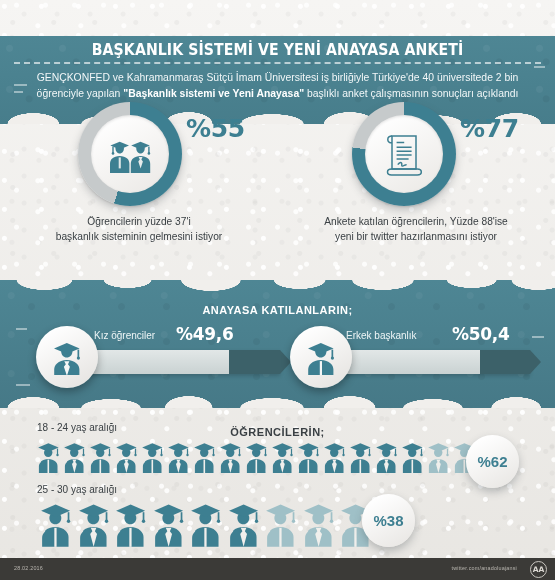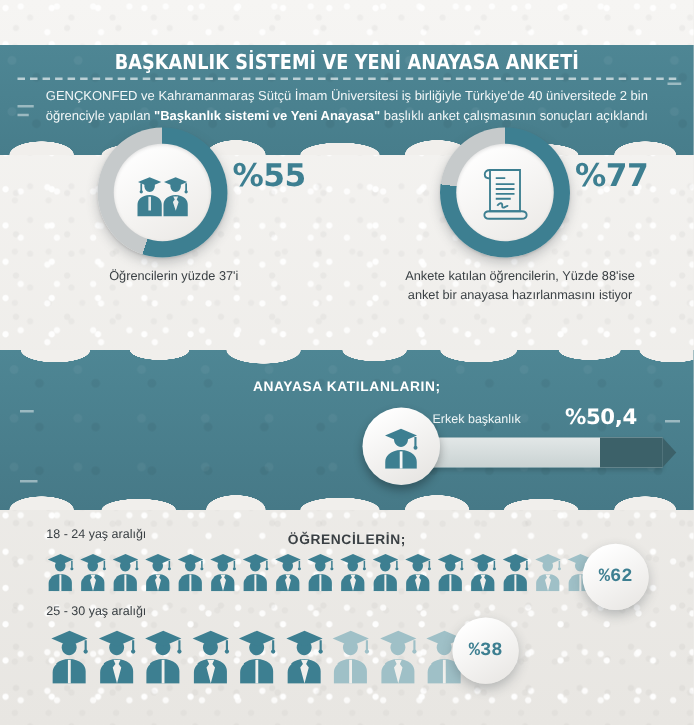--- a/index.html
+++ b/index.html
@@ -96,21 +96,20 @@
     border-radius:50%;
     background:linear-gradient(150deg,#ffffff 10%,#eceae7 92%);
     box-shadow:inset 0 1px 3px rgba(0,0,0,.13);
     display:flex; align-items:center; justify-content:center;
   }
   .pct-big {
     position:absolute; top:26px;
     color:#3d7f91; font-size:25px; font-weight:bold;
     font-family:"DejaVu Sans", sans-serif;
     letter-spacing:-.4px;
-    margin-top:12px;
   }
   .stat.left  .pct-big { left:186px; }
   .stat.right .pct-big { left:183px; }
 
   .stat-caption {
     position:absolute; left:8px; top:126px; width:262px;
     text-align:center; color:#3a4044;
     font-size:10.2px; line-height:15px;
   }
 
@@ -188,21 +187,21 @@
   .age-label {
     position:absolute; color:#3a4044; font-size:10px;
   }
   .pictos { position:absolute; display:flex; }
   .picto { width:25px; height:33px; margin-right:1px; }
   .age-badge {
     position:absolute; border-radius:50%;
     background:linear-gradient(150deg,#ffffff 14%,#e8e6e3 96%);
     box-shadow:0 4px 9px rgba(60,70,75,.3);
     display:flex; align-items:center; justify-content:center;
-    color:#3d7f91; font-weight:bold; font-family:Liberation Mono, monospace;
+    color:#3d7f91; font-weight:bold; font-family:Liberation Sans, sans-serif;
   }
 
   
   .footer {
     position:absolute; left:0; bottom:0; width:555px; height:22px;
     background:#3b3a37;
   }
   .footer-date {
     position:absolute; left:14px; top:7px;
     color:#b9b6b0; font-size:5.4px; letter-spacing:.2px;
@@ -258,20 +257,21 @@
               <path d="M27.2 11.6l9.3-3.9 9.3 3.9-9.3 3.9z"></path>
               <rect x="44.2" y="12.6" width="1.4" height="6.2"></rect>
               <circle cx="44.9" cy="19.4" r="1.3"></circle>
             </g>
           </svg>
         </div>
       </div>
       <div class="pct-big">%55</div>
       <div class="stat-caption">
         <div>Öğrencilerin yüzde 37'i</div>
+        <div>başkanlık sisteminin gelmesini istiyor</div>
       </div>
     </div>
 
     <div class="stat right">
       <div class="donut-wrap">
         <div class="donut" id="donut1" style="background: conic-gradient(rgb(61, 127, 145) 0deg, rgb(61, 127, 145) 277.2deg, rgb(198, 202, 203) 277.2deg, rgb(198, 202, 203) 360deg);"></div>
         <div class="donut-inner">
           <svg width="44" height="48" viewBox="0 0 44 48">
             <g fill="none" stroke="#3d7f91" stroke-width="1.5">
               <path d="M10 6h24v33H10z"></path>
@@ -279,32 +279,51 @@
               <path d="M9.5 39c-2.4 0-4 1.2-4 3s1.6 3 4 3h25.8c2.4 0 4-1.2 4-3s-1.6-3-4-3H9.5z"></path>
               <path d="M14.6 12.5h7.6M14.6 17.3h15M14.6 21.2h15M14.6 25.1h15M14.6 29h12"></path>
               <path d="M15.8 34.6c1.6-2.2 3.1-2.5 3.8-1.4.7 1.1-.6 2.6.7 2.9 1.3.3 2.6-1.6 4.3-1.4"></path>
             </g>
           </svg>
         </div>
       </div>
       <div class="pct-big">%77</div>
       <div class="stat-caption">
         <div>Ankete katılan öğrencilerin, Yüzde 88'ise</div>
-        <div>anket bir anayasa hazırlanmasını istiyor</div>
+        <div>yeni bir twitter hazırlanmasını istiyor</div>
       </div>
     </div>
   </div>
 
   <div class="sec-gender">
     <div class="torn-top"></div>
     <div class="tick" style="left:16px;top:48px;width:11px;height:1.6px;"></div>
     <div class="tick" style="left:16px;top:104px;width:14px;height:1.6px;"></div>
     <div class="tick" style="left:532px;top:56px;width:12px;height:1.6px;"></div>
     <div class="sec-head" style="top:24px;">ANAYASA KATILANLARIN;</div>
 
+    <div class="gender-group g1">
+      <div class="g-label">Kız öğrenciler</div>
+      <div class="g-pct">%49,6</div>
+      <div class="g-bar">
+        <div class="g-fill" id="gfill0" style="width: 25.792%;"></div>
+      </div>
+      <div class="g-avatar">
+        <svg width="34" height="36" viewBox="0 0 34 36">
+          <g fill="#3d7f91">
+            <path d="M11.2 12.4c0-3 2.3-5.2 5.6-5.2s5.6 2.2 5.6 5.2c0 3.3-2.4 6.1-5.6 6.1s-5.6-2.8-5.6-6.1z"></path>
+            <path d="M7 24.4c2.3-2.1 5.7-3.4 9.8-3.4s7.5 1.3 9.8 3.4c1.9 1.7 2.8 3.8 2.8 6.2V36H4.2v-5.4c0-2.4.9-4.5 2.8-6.2z"></path>
+            <path d="M14.3 22.2h5.1l-1.4 3 1.9 2.6-3 9.1-3-9.1 1.9-2.6z" fill="#f4f6f6"></path>
+            <path d="M4 9.4L16.8 4l12.8 5.4-12.8 5.4z"></path>
+            <rect x="27.5" y="10.6" width="1.7" height="7.6"></rect>
+            <circle cx="28.4" cy="19.1" r="1.6"></circle>
+          </g>
+        </svg>
+      </div>
+    </div>
 
     <div class="gender-group g2">
       <div class="g-label">Erkek başkanlık</div>
       <div class="g-pct">%50,4</div>
       <div class="g-bar">
         <div class="g-fill" id="gfill1" style="width: 26.208%;"></div>
       </div>
       <div class="g-avatar">
         <svg width="34" height="36" viewBox="0 0 34 36">
           <g fill="#3d7f91">
@@ -602,14 +621,19 @@
                 <path d="M2.2 7.6L12.4 3.2l10.2 4.4-10.2 4.4z"></path>
                 <rect x="20.9" y="8.6" width="1.2" height="5.6"></rect>
                 <circle cx="21.5" cy="15" r="1.2"></circle>
               </g>
             </svg></div>
         </div>
       <div class="age-badge" style="left:362px;top:10px;width:53px;height:53px;font-size:15px;">%38</div>
     </div>
   </div>
 
+  <div class="footer">
+    <div class="footer-date">28.02.2016</div>
+    <div class="footer-twitter">twitter.com/anadoluajansi</div>
+    <div class="aa-logo">AA</div>
+  </div>
 
 </div>
 
 </body></html>

